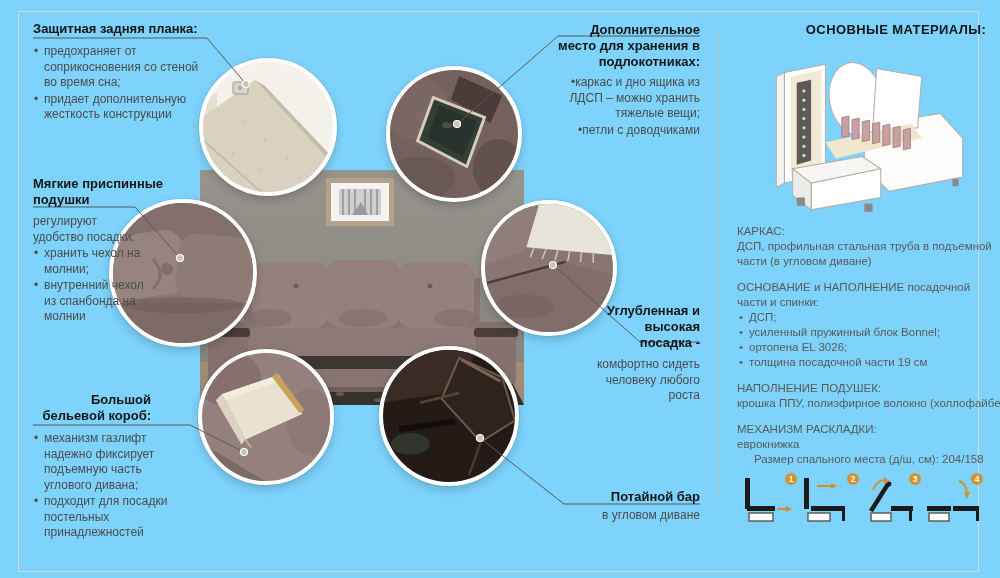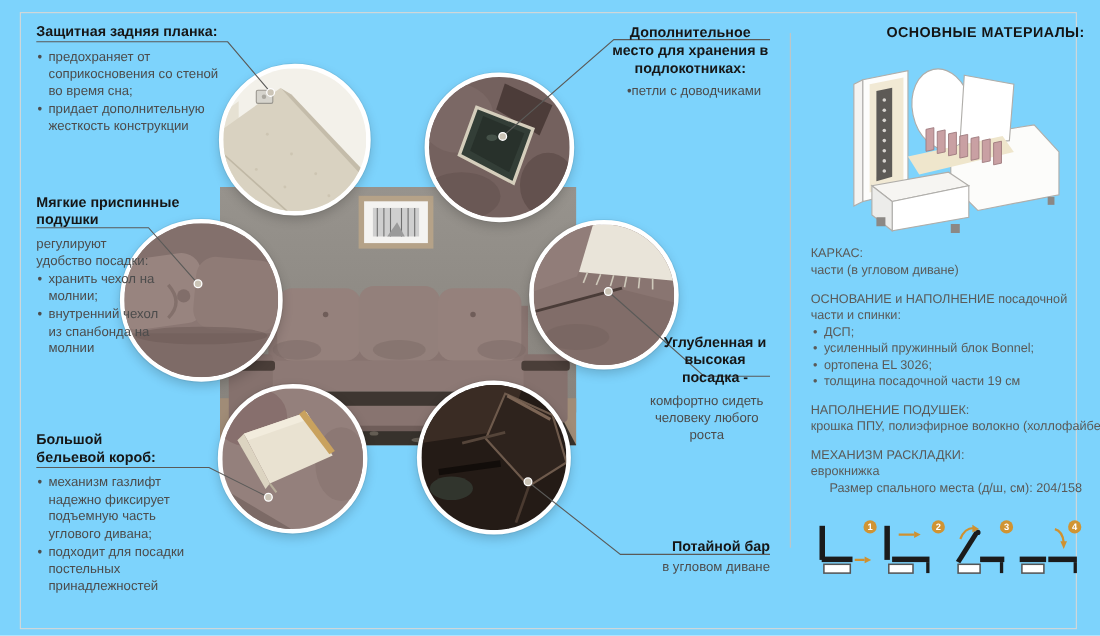--- a/index.html
+++ b/index.html
@@ -2,21 +2,21 @@
 <html><head>
 <meta charset="utf-8">
 <style>
   html,body{margin:0;padding:0;background:#fff;}
   #stage{position:relative;width:1000px;height:578px;background:#7dd3fc;overflow:hidden;
          font-family:Liberation Sans, sans-serif;}
   .abs{position:absolute;}
   .t-head{font-weight:bold;font-size:13px;color:#161616;line-height:16px;}
   .t-body{font-size:12px;color:#4c4c4c;line-height:15.5px;}
   .ra{text-align:right;}
-  .mla{margin-left:auto;text-align:center;}
+  .mla{margin-left:auto;}
   .bul{position:relative;padding-left:11px;margin-top:1px;}
   .bul:before{content:"\2022";position:absolute;left:1px;}
   .bulr{margin-top:1px;}
   .bulr:before{content:"\2022 ";}
   .panel{font-size:11.5px;color:#5a5a58;line-height:15px;}
   .sec{margin-bottom:11px;}
   .pb{position:relative;padding-left:12px;}
   .pb:before{content:"\2022";position:absolute;left:2px;}
   .circ{position:absolute;border-radius:50%;border:4px solid #fff;overflow:hidden;background:#fff;
         box-shadow:0 0 0 1px rgba(0,0,0,.05),0 4px 10px rgba(0,0,0,.18);box-sizing:border-box;z-index:2;}
@@ -227,30 +227,31 @@
   <div class="abs txt" style="left:33px;top:176px;width:140px;">
     <div class="t-head">Мягкие приспинные подушки</div>
     <div class="t-body" style="margin-top:6px;width:112px;">
       <div>регулируют удобство посадки:</div>
       <div class="bul">хранить чехол на молнии;</div>
       <div class="bul">внутренний чехол из спанбонда на молнии</div>
     </div>
   </div>
 
   <div class="abs txt" style="left:33px;top:392px;width:150px;">
-    <div class="t-head" style="width:118px;">Большой бельевой короб:</div>
+    <div class="t-head" style="width:118px;text-align:right;">Большой бельевой короб:</div>
     <div class="t-body" style="margin-top:7px;width:136px;">
       <div class="bul">механизм газлифт надежно фиксирует подъемную часть углового дивана;</div>
       <div class="bul">подходит для посадки постельных принадлежностей</div>
     </div>
   </div>
 
   <div class="abs txt ra" style="right:300px;top:22px;width:160px;">
     <div class="t-head mla" style="width:145px;">Дополнительное место для хранения в подлокотниках:</div>
     <div class="t-body mla" style="margin-top:5px;width:138px;">
+      <div class="bulr">каркас и дно ящика из ЛДСП – можно хранить тяжелые вещи;</div>
       <div class="bulr">петли с доводчиками</div>
     </div>
   </div>
 
   <div class="abs txt ra" style="right:300px;top:303px;width:130px;">
     <div class="t-head mla" style="width:100px;">Углубленная и высокая посадка -</div>
     <div class="t-body mla" style="margin-top:6px;width:115px;">комфортно сидеть человеку любого роста</div>
   </div>
 
   <div class="abs txt ra" style="right:300px;top:489px;width:140px;">
@@ -298,20 +299,21 @@
         <rect x="30" y="140" width="8" height="8"></rect>
           <rect x="96" y="146" width="8" height="8"></rect>
         <rect x="182" y="122" width="6" height="7"></rect>
       </g>
     </svg>
   </div>
 
   <div class="abs txt panel" style="left:737px;top:224px;width:252px;">
     <div class="sec">
       <div>КАРКАС:</div>
+      <div style="white-space:nowrap;">ДСП, профильная стальная труба в подъемной</div>
       <div>части (в угловом диване)</div>
     </div>
     <div class="sec">
       <div style="white-space:nowrap;">ОСНОВАНИЕ и НАПОЛНЕНИЕ посадочной</div>
       <div>части и спинки:</div>
       <div class="pb">ДСП;</div>
       <div class="pb">усиленный пружинный блок Bonnel;</div>
       <div class="pb">ортопена EL 3026;</div>
       <div class="pb">толщина посадочной части 19 см</div>
     </div>

